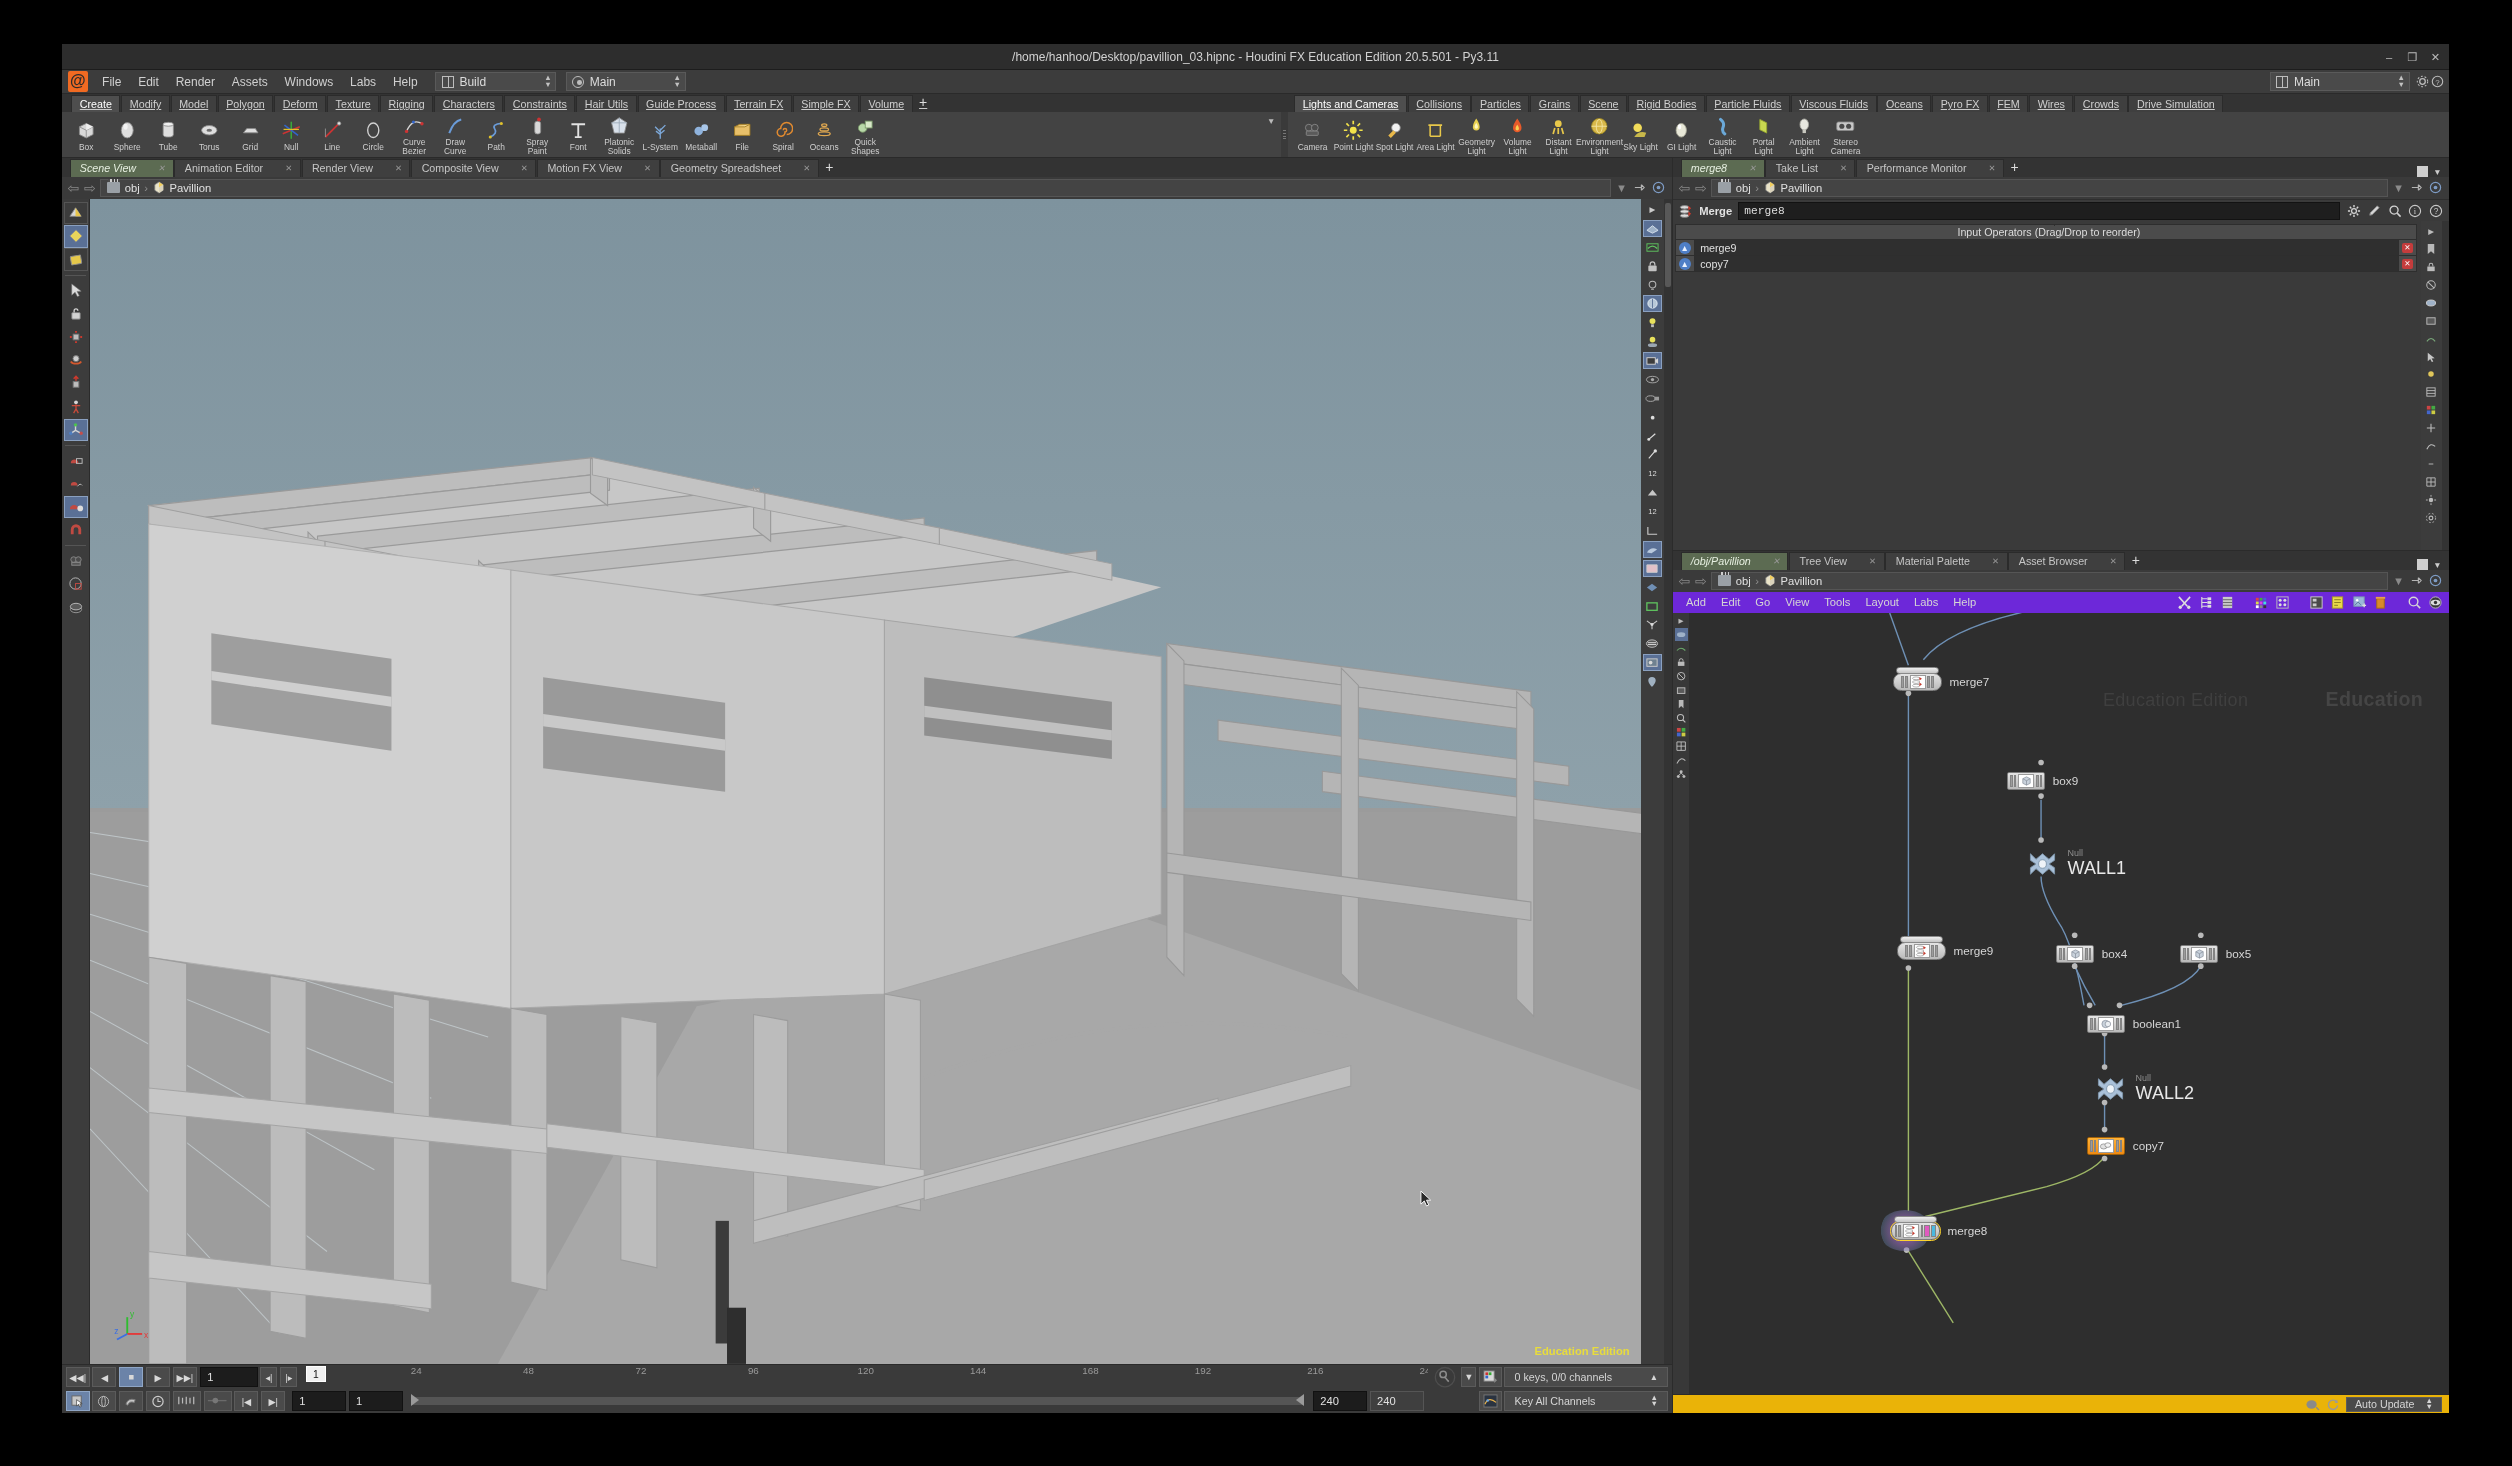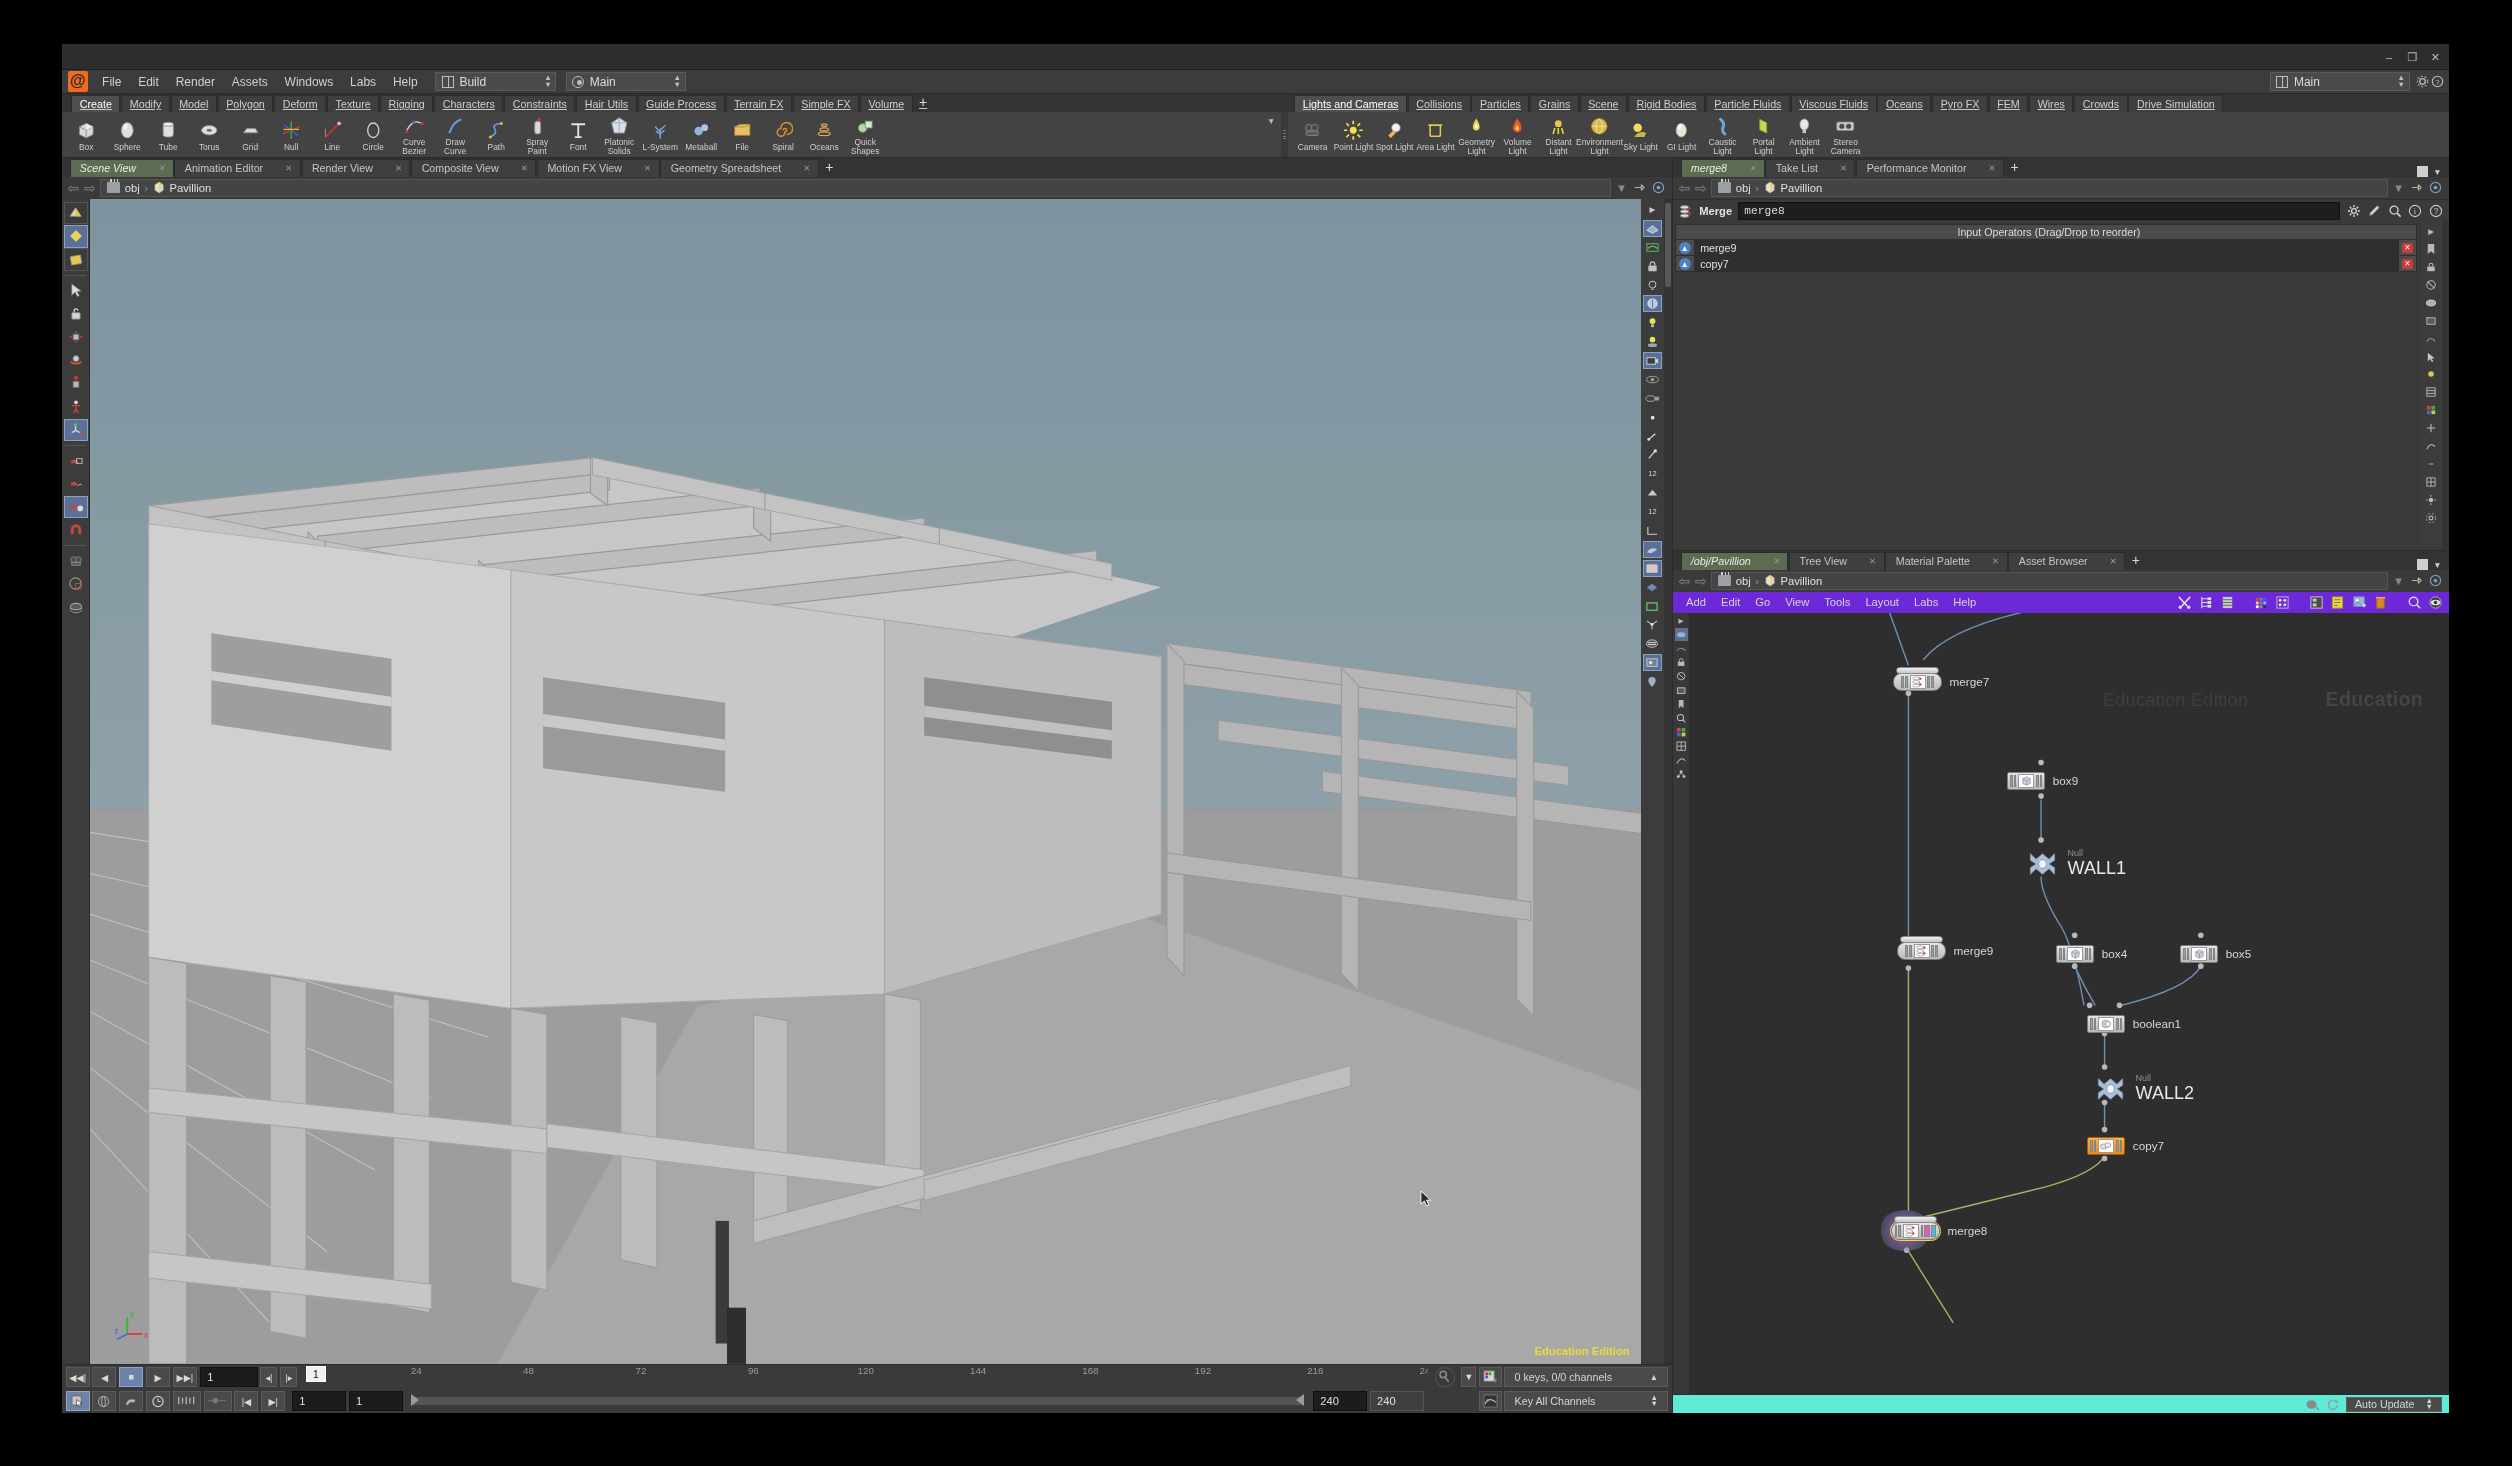--- a/index.html
+++ b/index.html
@@ -196,31 +196,32 @@
   .nodeicon { width:16px; height:14px; background:#fff; border:0.9px solid #9a9a9a;
       display:flex;align-items:center;justify-content:center; margin:0 0.9px;}
   .nodelabel { font-size:11.7px; color:#d6d6d6; margin-left:7.5px; white-space:nowrap;}
   .nodelabel.big { font-size:18px; color:#e8e8e8;}
   .nulljack { width:39px;height:34px; position:relative;}
   svg.wires { position:absolute; left:0;top:0; overflow:visible; pointer-events:none;}
   .halo { position:absolute; border-radius:50%; }
   
   .scrollv { width:8.4px; background:#333; position:relative; flex:none;}
   .scrollv .thumb{position:absolute;left:0.9px;right:0.9px;background:#585858;border-radius:1.9px;}
-  .statusbar { height:18.7px; background:#5eead4; display:flex; align-items:center; justify-content:flex-end;
+  .statusbar { height:18.7px; background:#eab308; display:flex; align-items:center; justify-content:flex-end;
       gap:5.6px; padding:0 7.5px; flex:none; border-top:0.9px solid #2b2b2b;}
   .autoupd { height:15px; background:#4a4a4a; border:0.9px solid #5b5b5b; color:#d5d5d5; font-size:10.7px;
       display:flex; align-items:center; padding:0 7.5px; gap:11.2px;}
 </style>
 </head>
 <body>
 
 <div class="app">
 
   <div class="titlebar">
+    <div class="title">/home/hanhoo/Desktop/pavillion_03.hipnc - Houdini FX Education Edition 20.5.501 - Py3.11</div>
     <div class="winbtns">
       <div class="winbtn">–</div>
       <div class="winbtn">❐</div>
       <div class="winbtn">✕</div>
     </div>
   </div>
 
   <div class="menubar">
     <div class="hlogo"></div>
     <div class="menuitem">File</div>

